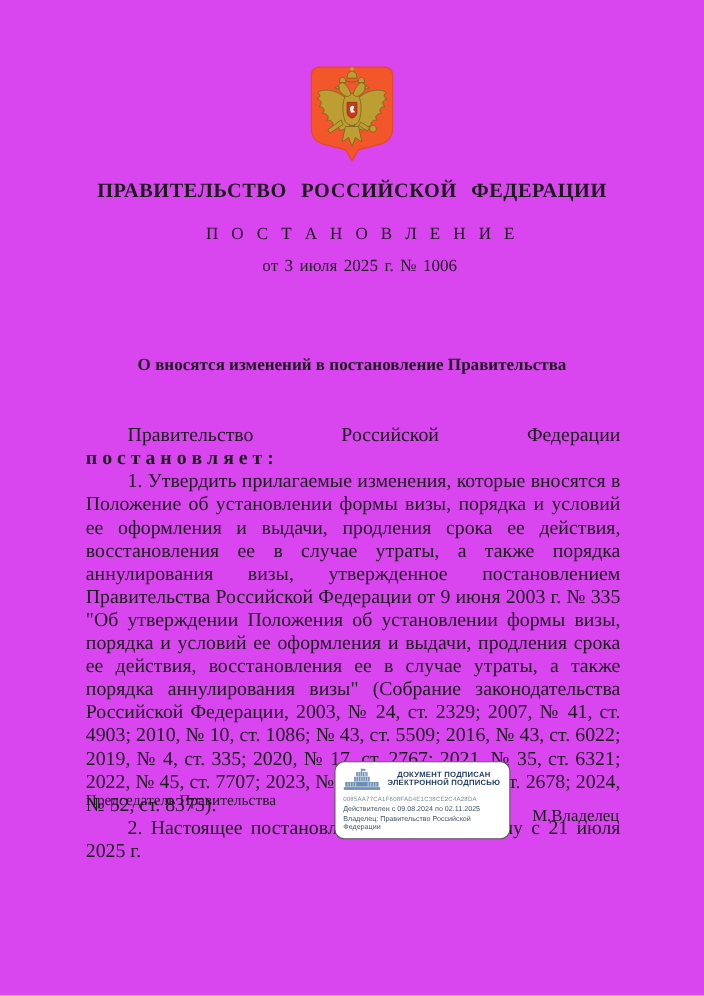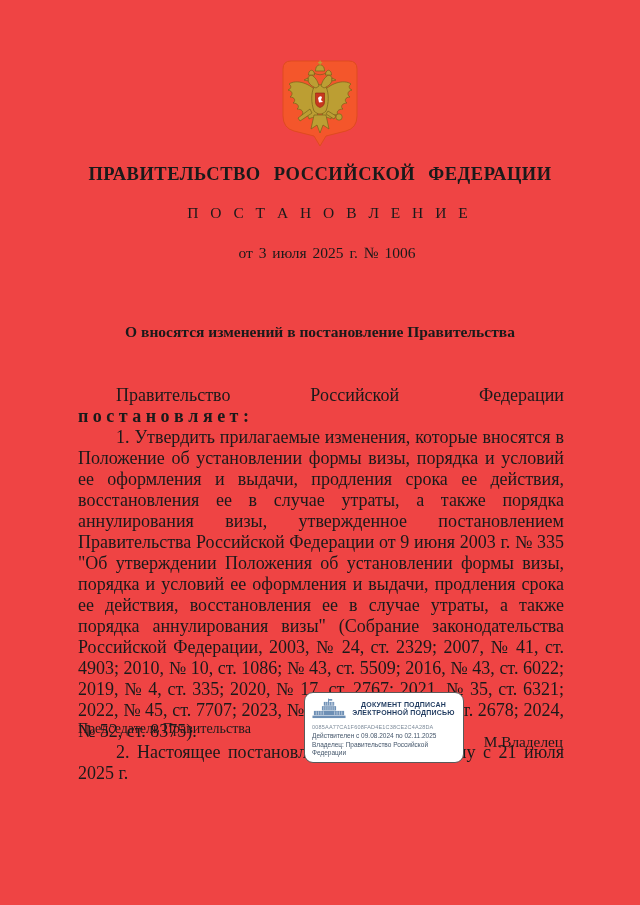--- a/index.html
+++ b/index.html
@@ -2,21 +2,21 @@
 <html><head>
 <meta charset="utf-8">
 <style>
   * { margin: 0; padding: 0; box-sizing: border-box; }
   html, body { background: #e8e8e8; }
   .page {
     position: relative;
     width: 640px;
     height: 905px;
     margin: 0 auto;
-    background: #ef4444;
+    background: #d946ef;
     font-family: "Liberation Serif", serif;
     color: #1a1a1a;
     overflow: hidden;
   }
   .emblem {
     position: absolute;
     left: 278px;
     top: 57px;
     width: 84px;
     height: 92px;
@@ -35,21 +35,21 @@
     position: absolute;
     top: 204px;
     left: 0; right: 0;
     text-align: center;
     font-size: 15.5px;
     letter-spacing: 4px;
     margin-left: 19px;
   }
   .date-line {
     position: absolute;
-    top: 244px;
+    top: 233px;
     left: 0; right: 0;
     text-align: center;
     font-size: 15.5px;
     word-spacing: 2px;
     padding-left: 14px;
   }
   .city {
     position: absolute;
     top: 262px;
     left: 0; right: 0;

